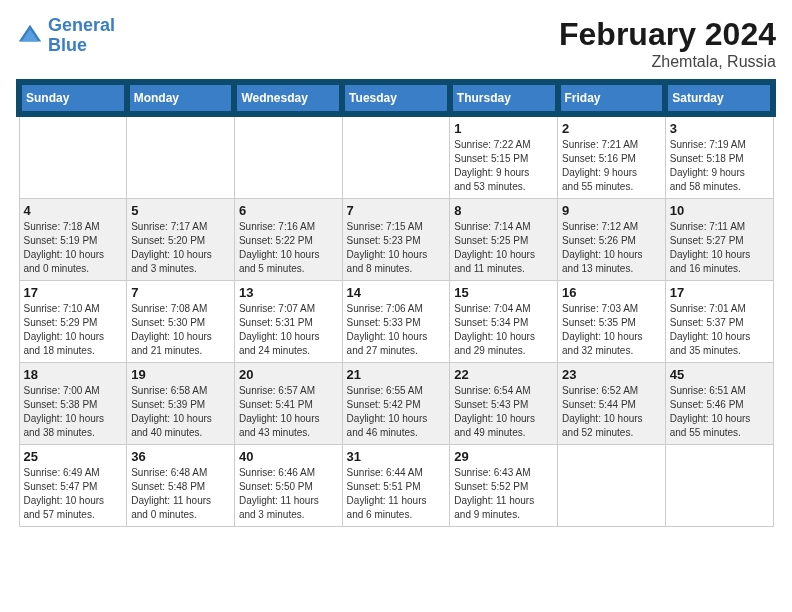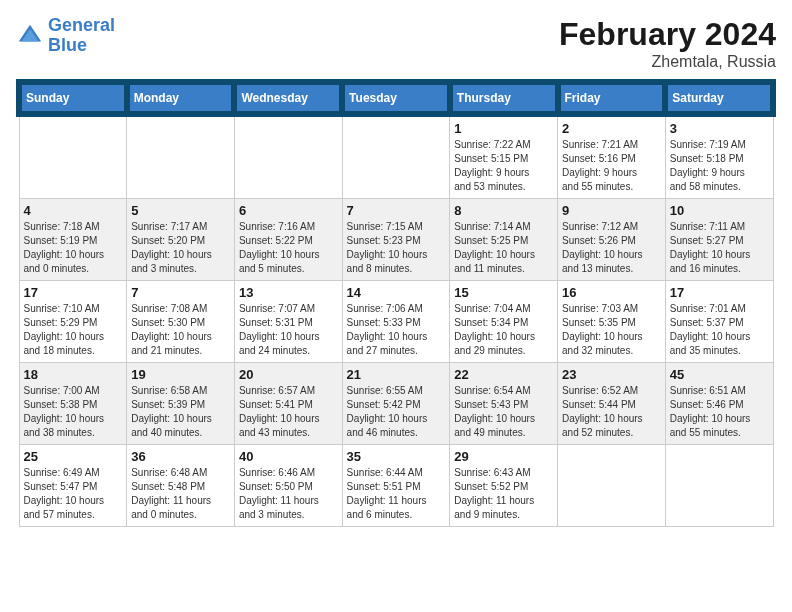--- a/index.html
+++ b/index.html
@@ -237,21 +237,21 @@
         </td>
         <td>
           <span class="day-number">36</span>
           <div class="day-info">Sunrise: 6:48 AM<br>Sunset: 5:48 PM<br>Daylight: 11 hours<br>and 0 minutes.</div>
         </td>
         <td>
           <span class="day-number">40</span>
           <div class="day-info">Sunrise: 6:46 AM<br>Sunset: 5:50 PM<br>Daylight: 11 hours<br>and 3 minutes.</div>
         </td>
         <td>
-          <span class="day-number">35</span>
+          <span class="day-number">31</span>
           <div class="day-info">Sunrise: 6:44 AM<br>Sunset: 5:51 PM<br>Daylight: 11 hours<br>and 6 minutes.</div>
         </td>
         <td>
           <span class="day-number">29</span>
           <div class="day-info">Sunrise: 6:43 AM<br>Sunset: 5:52 PM<br>Daylight: 11 hours<br>and 9 minutes.</div>
         </td>
         <td class="empty-cell"></td>
         <td class="empty-cell"></td>
       </tr>
     </tbody>

